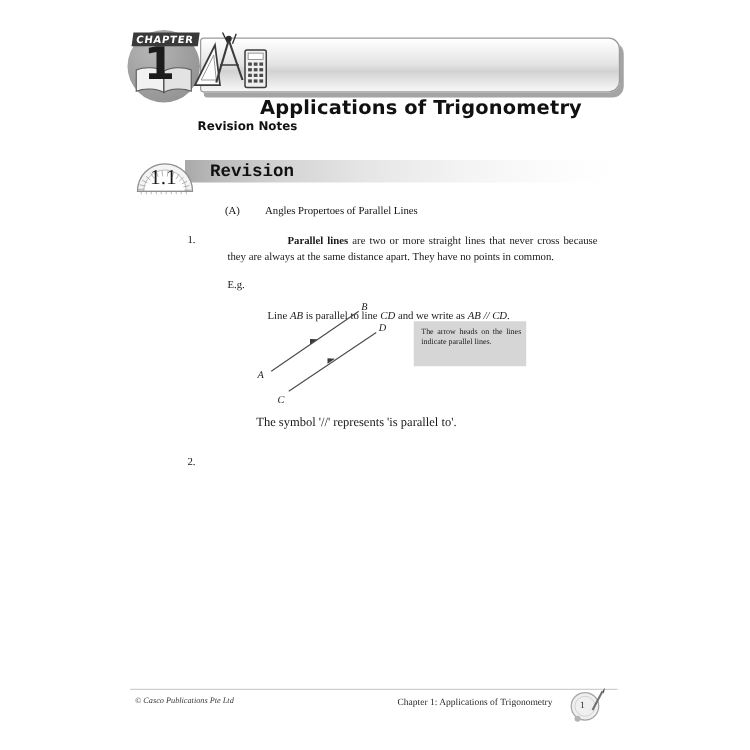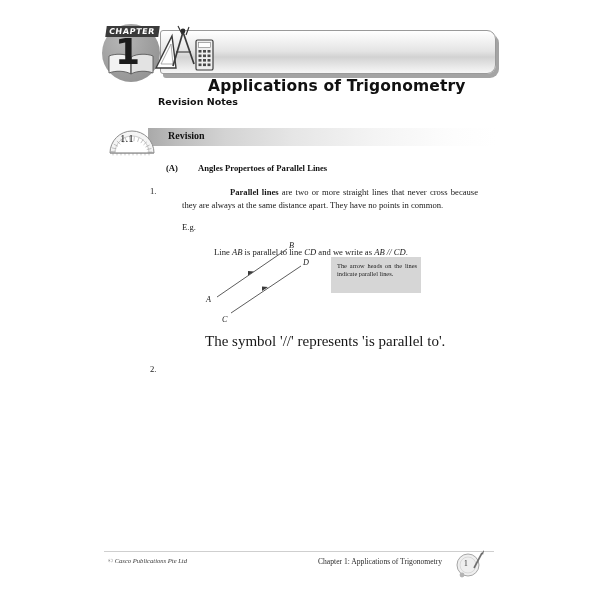--- a/index.html
+++ b/index.html
@@ -140,49 +140,49 @@
     width: 348px;
     height: 18px;
     background: linear-gradient(to right,
         #a9a9a9 0%, #bcbcbc 8%, #d3d3d3 22%,
         #e6e6e6 42%, #f4f4f4 65%, #fdfdfd 88%, #ffffff 100%);
   }
   .section-label {
     position: absolute;
     left: 62px;
     top: 4px;
-    font-family: Liberation Serif, serif;
+    font-family: Liberation Mono, monospace;
     font-weight: bold;
-    font-size: 10px;
+    font-size: 14px;
     color: #111111;
     text-align: right;
   }
   .protractor {
     position: absolute;
     left: 0; top: 0;
     width: 56px; height: 30px;
   }
   .protractor-num {
     position: absolute;
     left: 14px;
     top: 6px;
     font-family: "Liberation Serif", serif;
     font-weight: normal;
-    font-size: 11px;
+    font-size: 17px;
     color: #1a1a1a;
     z-index: 3;
   }
 
   
   .subheading {
     position: absolute;
-    left: 166px;
+    left: 180px;
     top: 163px;
     font-family: "Liberation Serif", serif;
-    font-weight: bold;
+    font-weight: normal;
     font-size: 8.6px;
     color: #111111;
   }
   .subheading .sh-letter {
     display: inline-block;
     width: 32px;
   }
 
   .item {
     position: absolute;
@@ -201,21 +201,21 @@
   .item1-body {
     left: 182px; top: 186px; width: 296px;
   }
   .eg-label { position: absolute; left: 182px; top: 222px; font-size: 8.6px; }
   .eg-body  { position: absolute; left: 214px; top: 222px; font-size: 8.6px; margin-top: 25px; }
 
   .symbol-line {
     position: absolute;
     left: 205px;
     top: 333px;
-    font-size: 15px;
+    font-size: 10px;
     color: #171717;
   }
 
   .item2-num { left: 150px; top: 364px; }
   .item2-body {
     left: 182px; top: 364px; width: 296px;
   }
 
   b, strong { font-weight: bold; margin-left: 48px; }
   i, em { font-style: italic; }

